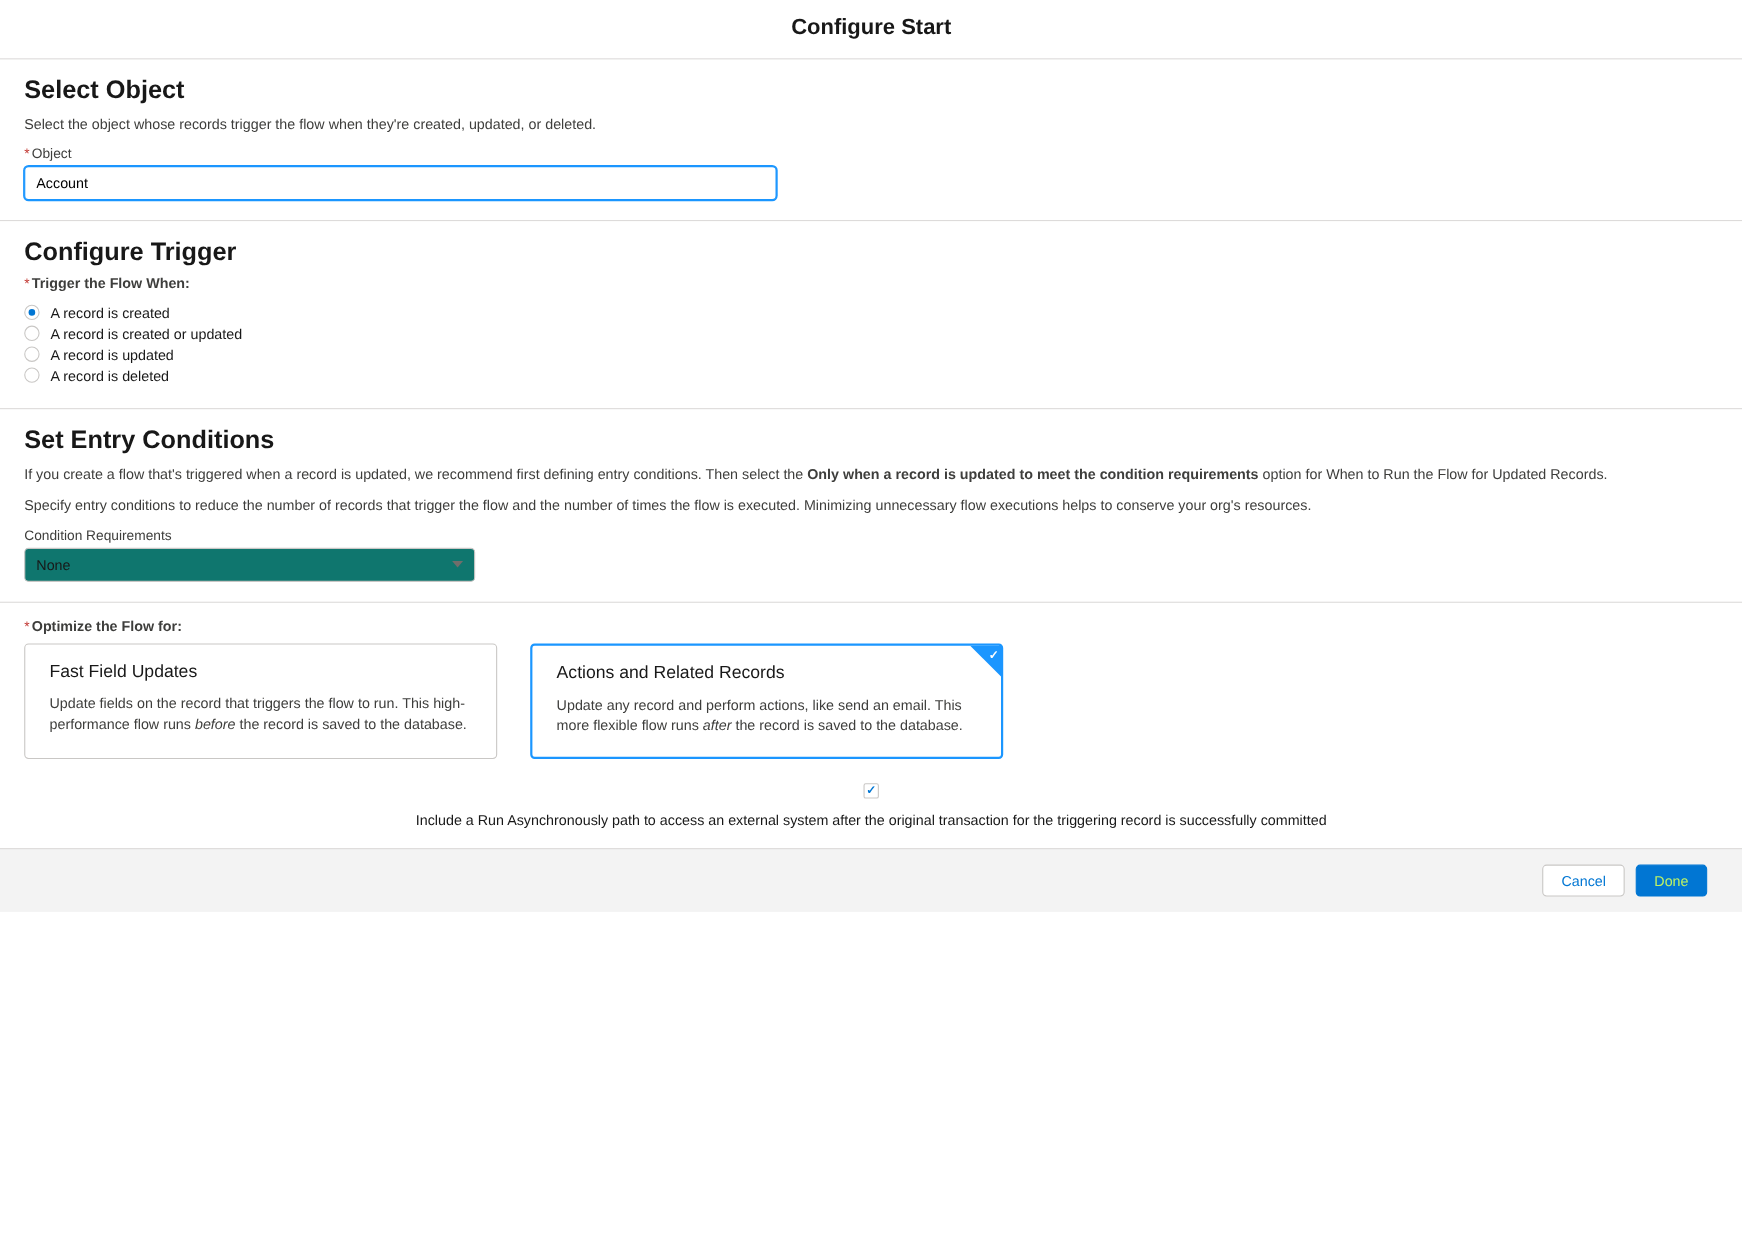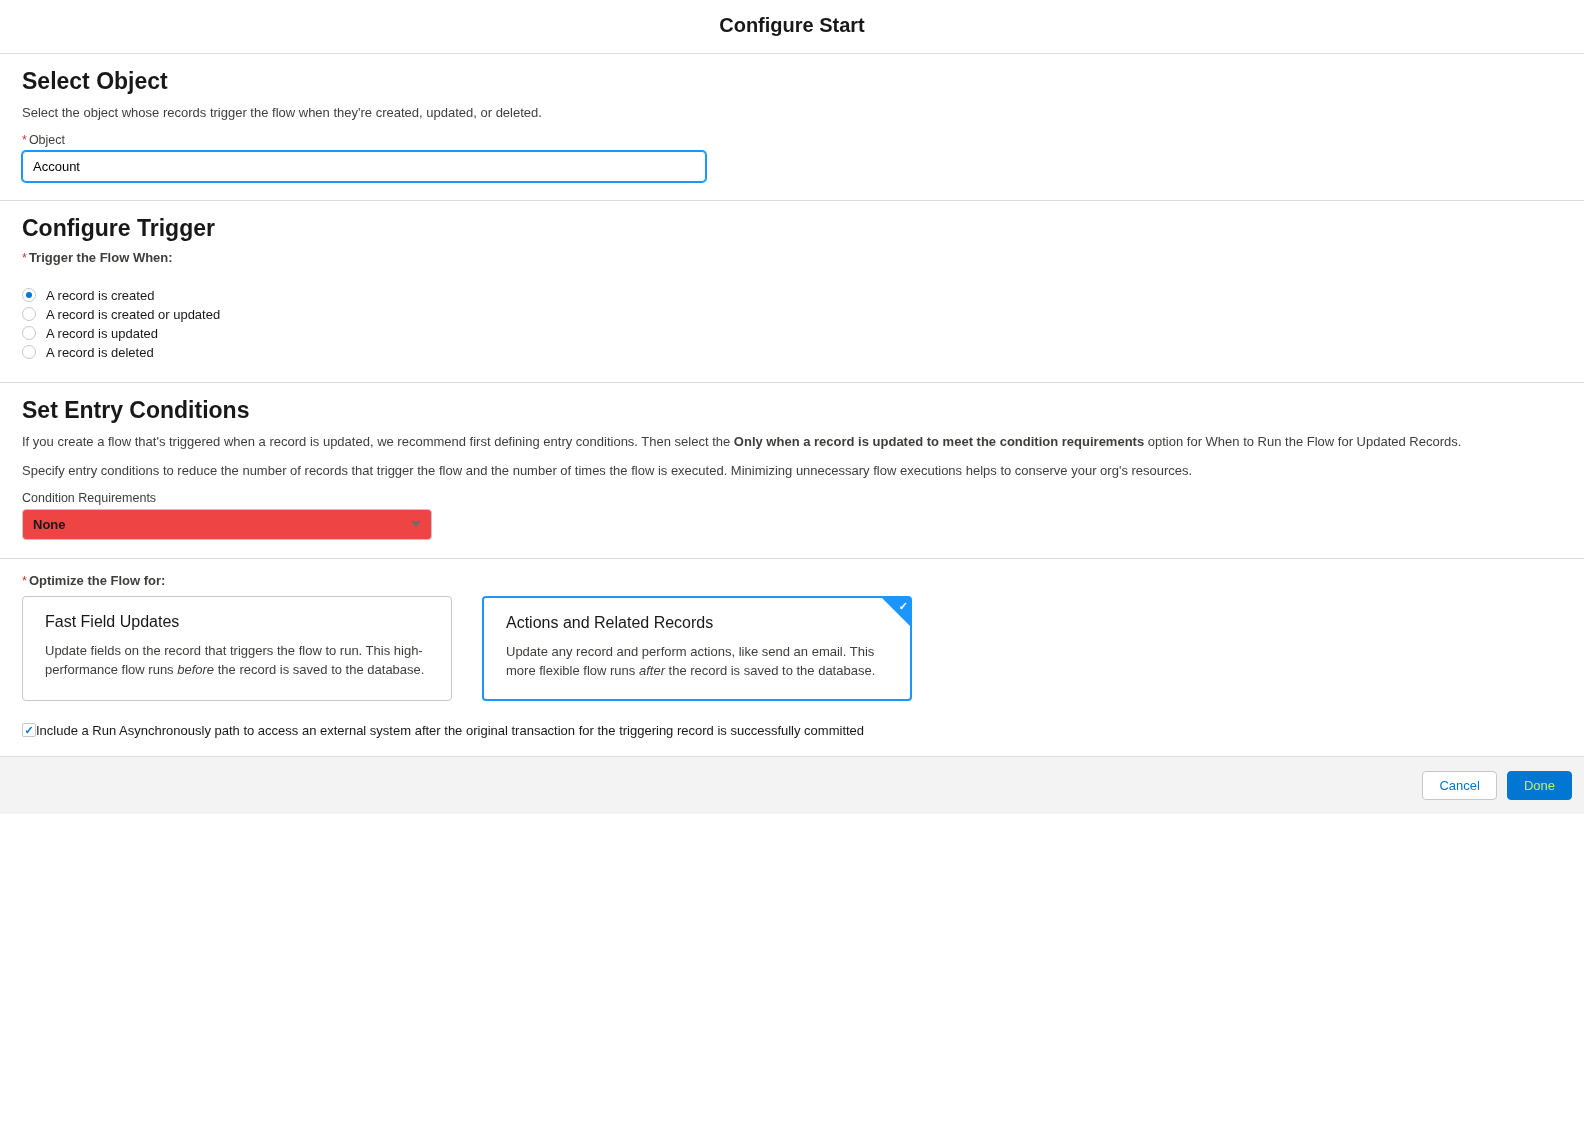--- a/index.html
+++ b/index.html
@@ -40,21 +40,21 @@
   .input-text {
     width: 684px;
     max-width: 100%;
     border: 1px solid #1b96ff;
     border-radius: 4px;
     padding: 7px 10px;
     font-size: 13px;
     outline: none;
     box-shadow: 0 0 0 1px #1b96ff;
   }
-  .radio-group { margin-top: 23px; }
+  .radio-group { margin-top: 12px; }
   .radio-row {
     display: flex;
     align-items: center;
     gap: 10px;
     margin-bottom: 4px;
     cursor: pointer;
   }
   .radio {
     width: 14px; height: 14px;
     border: 1px solid #c9c7c5;
@@ -71,23 +71,22 @@
   }
   .radio-label { font-size: 13px; color: #181818; }
   .bold-label { font-weight: 700; font-size: 13px; }
   .select {
     position: relative;
     width: 410px;
     border: 1px solid #c9c7c5;
     border-radius: 4px;
     padding: 7px 10px;
     font-size: 13px;
-    background: #ef4444;
-    cursor: pointer;
-    font-weight: bold;
+    background: #0f766e;
+    cursor: pointer;
   }
   .select .caret {
     position: absolute;
     right: 10px; top: 50%; transform: translateY(-50%);
     width: 0; height: 0;
     border-left: 5px solid transparent;
     border-right: 5px solid transparent;
     border-top: 6px solid #706e6b;
   }
   .cards {
@@ -128,41 +127,43 @@
   .card.selected .corner-check {
     position: absolute;
     top: 2px; right: 2px;
     color: #fff;
     font-size: 11px;
     font-weight: bold;
   }
   .checkbox-row {
     display: flex;
     align-items: center;
+    gap: 12px;
     margin-top: 22px;
+    flex-direction: column;
   }
   .checkbox {
     width: 14px; height: 14px;
     border: 1px solid #c9c7c5;
     border-radius: 2px;
     display: inline-flex;
     align-items: center; justify-content: center;
     flex-shrink: 0;
   }
   .checkbox.checked::after {
     content: "✓";
     color: #0176d3;
     font-size: 11px;
     font-weight: bold;
   }
   .checkbox-label { font-size: 13px; color: #181818; }
   .footer {
     background: #f3f3f3;
     border-top: 1px solid #dddbda;
-    padding: 14px 12px;
+    padding: 14px 32px;
     display: flex;
     justify-content: flex-end;
     gap: 10px;
   }
   .btn {
     padding: 6px 16px;
     border-radius: 4px;
     font-size: 13px;
     cursor: pointer;
     border: 1px solid #c9c7c5;

